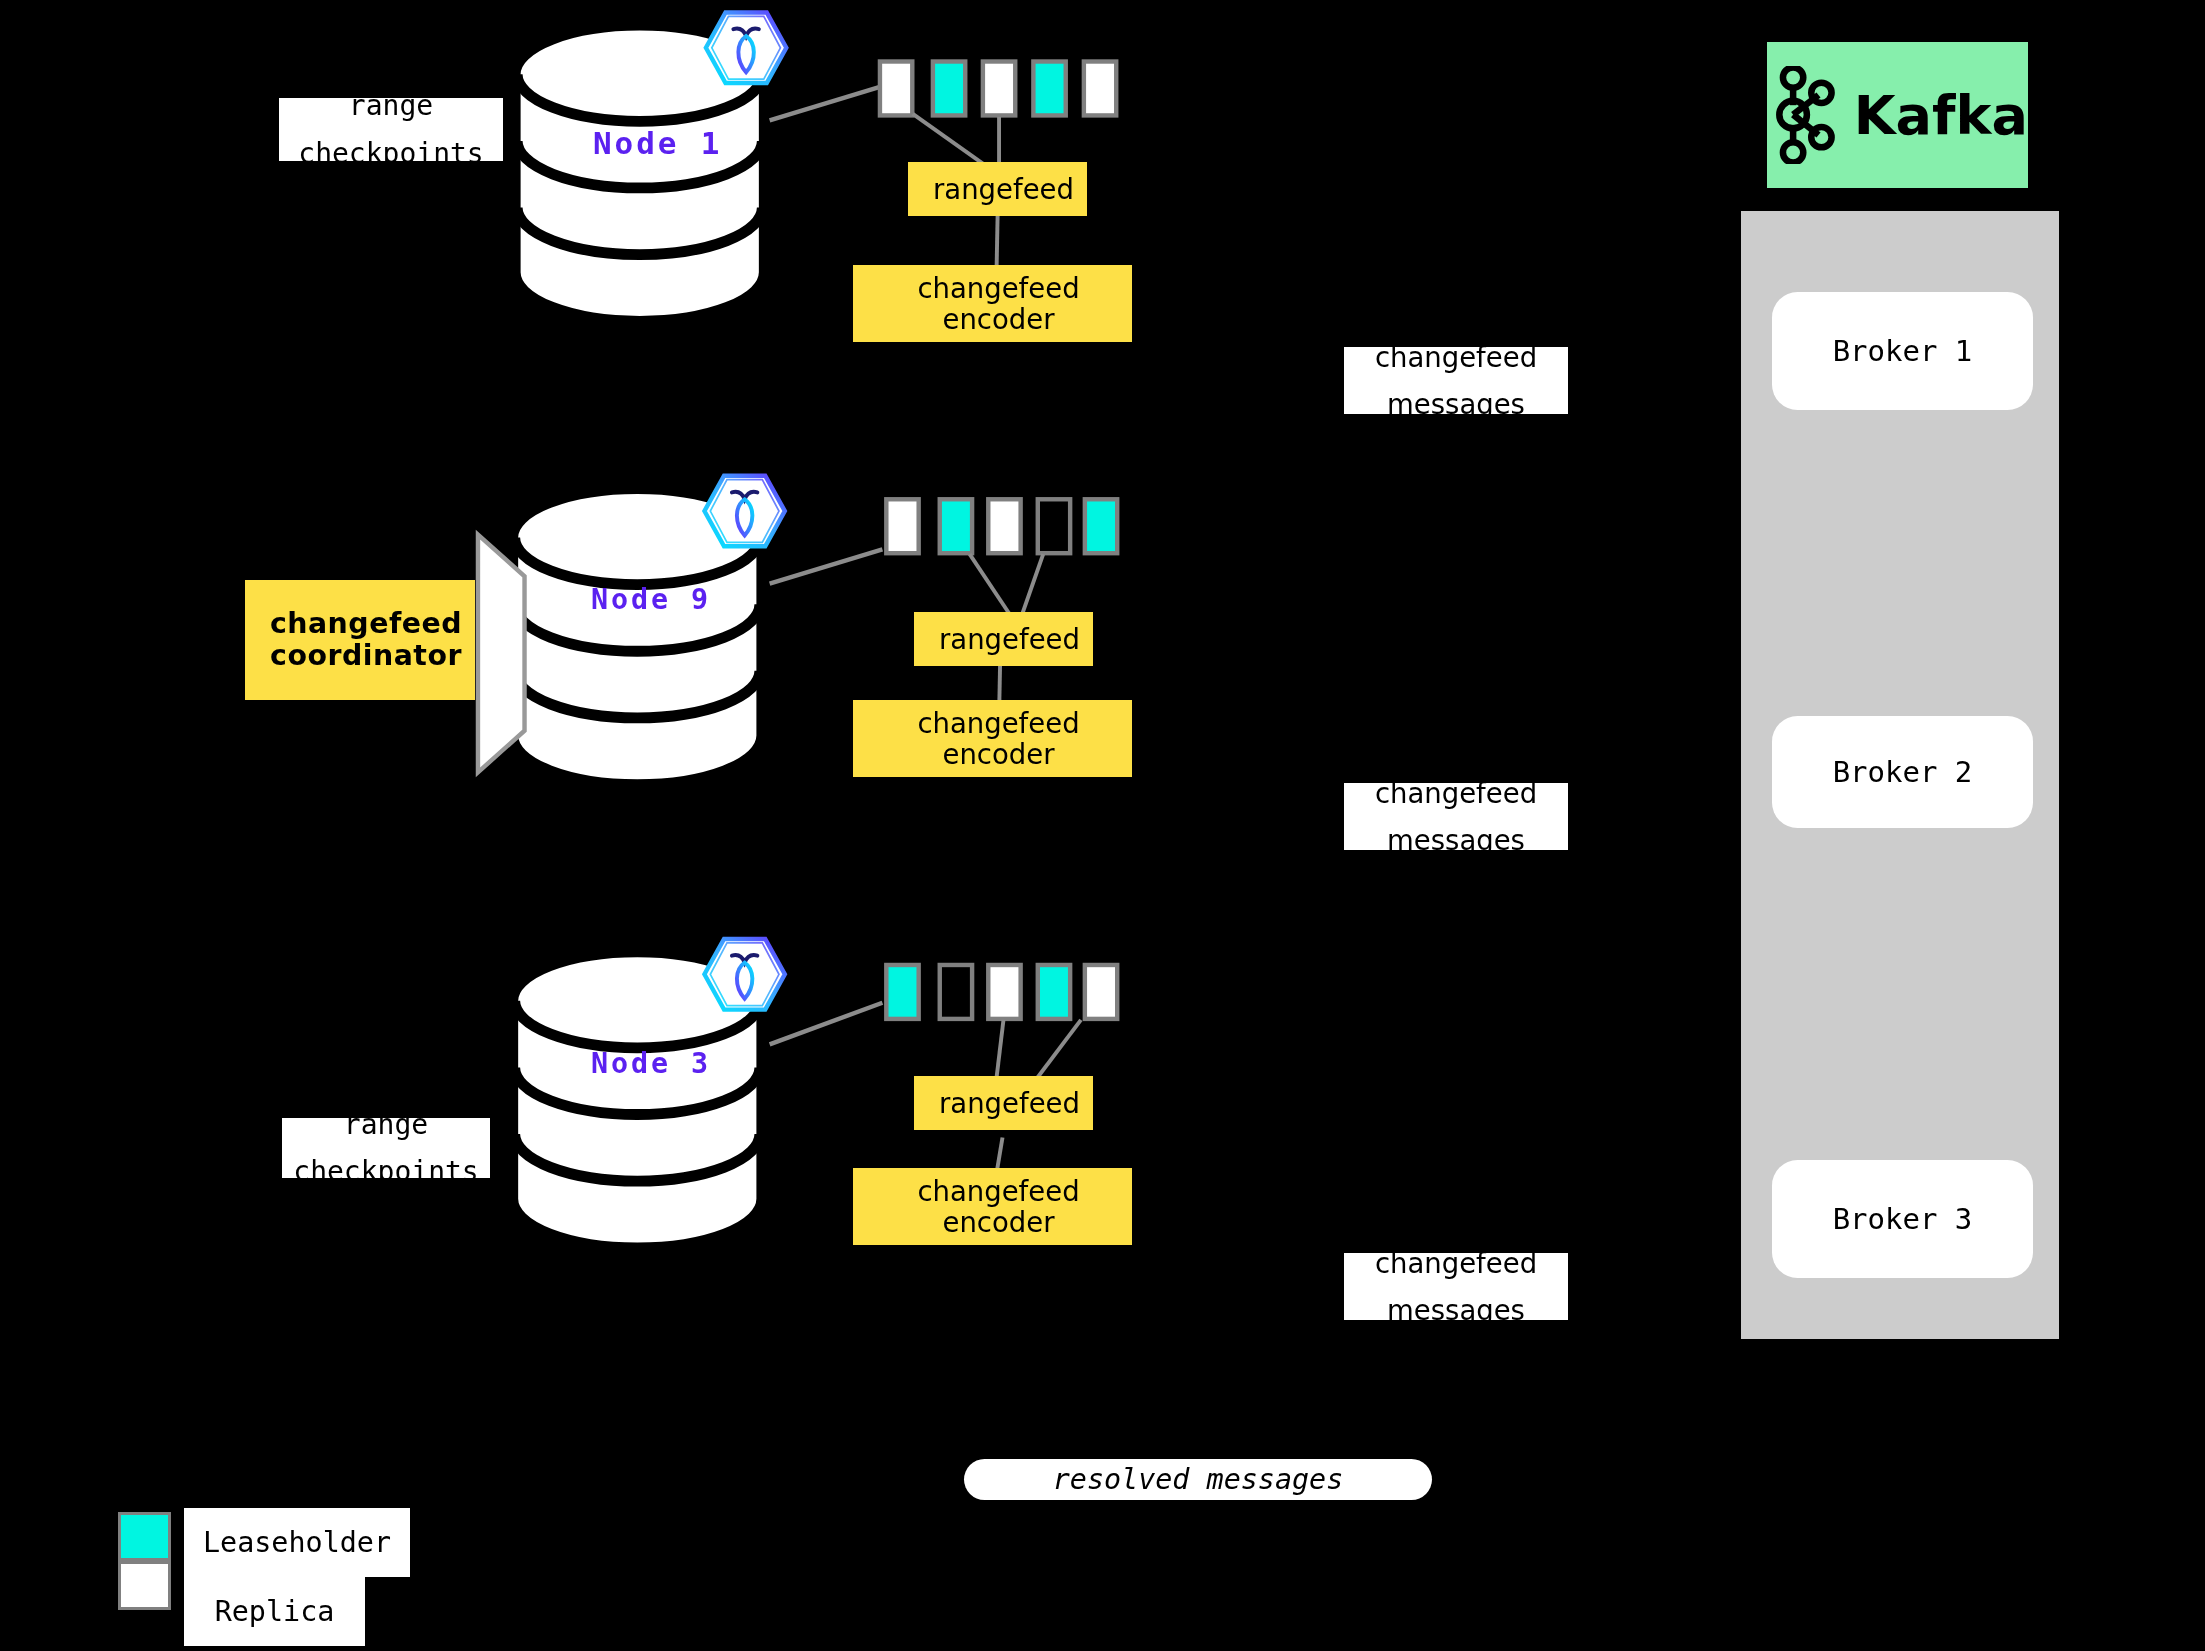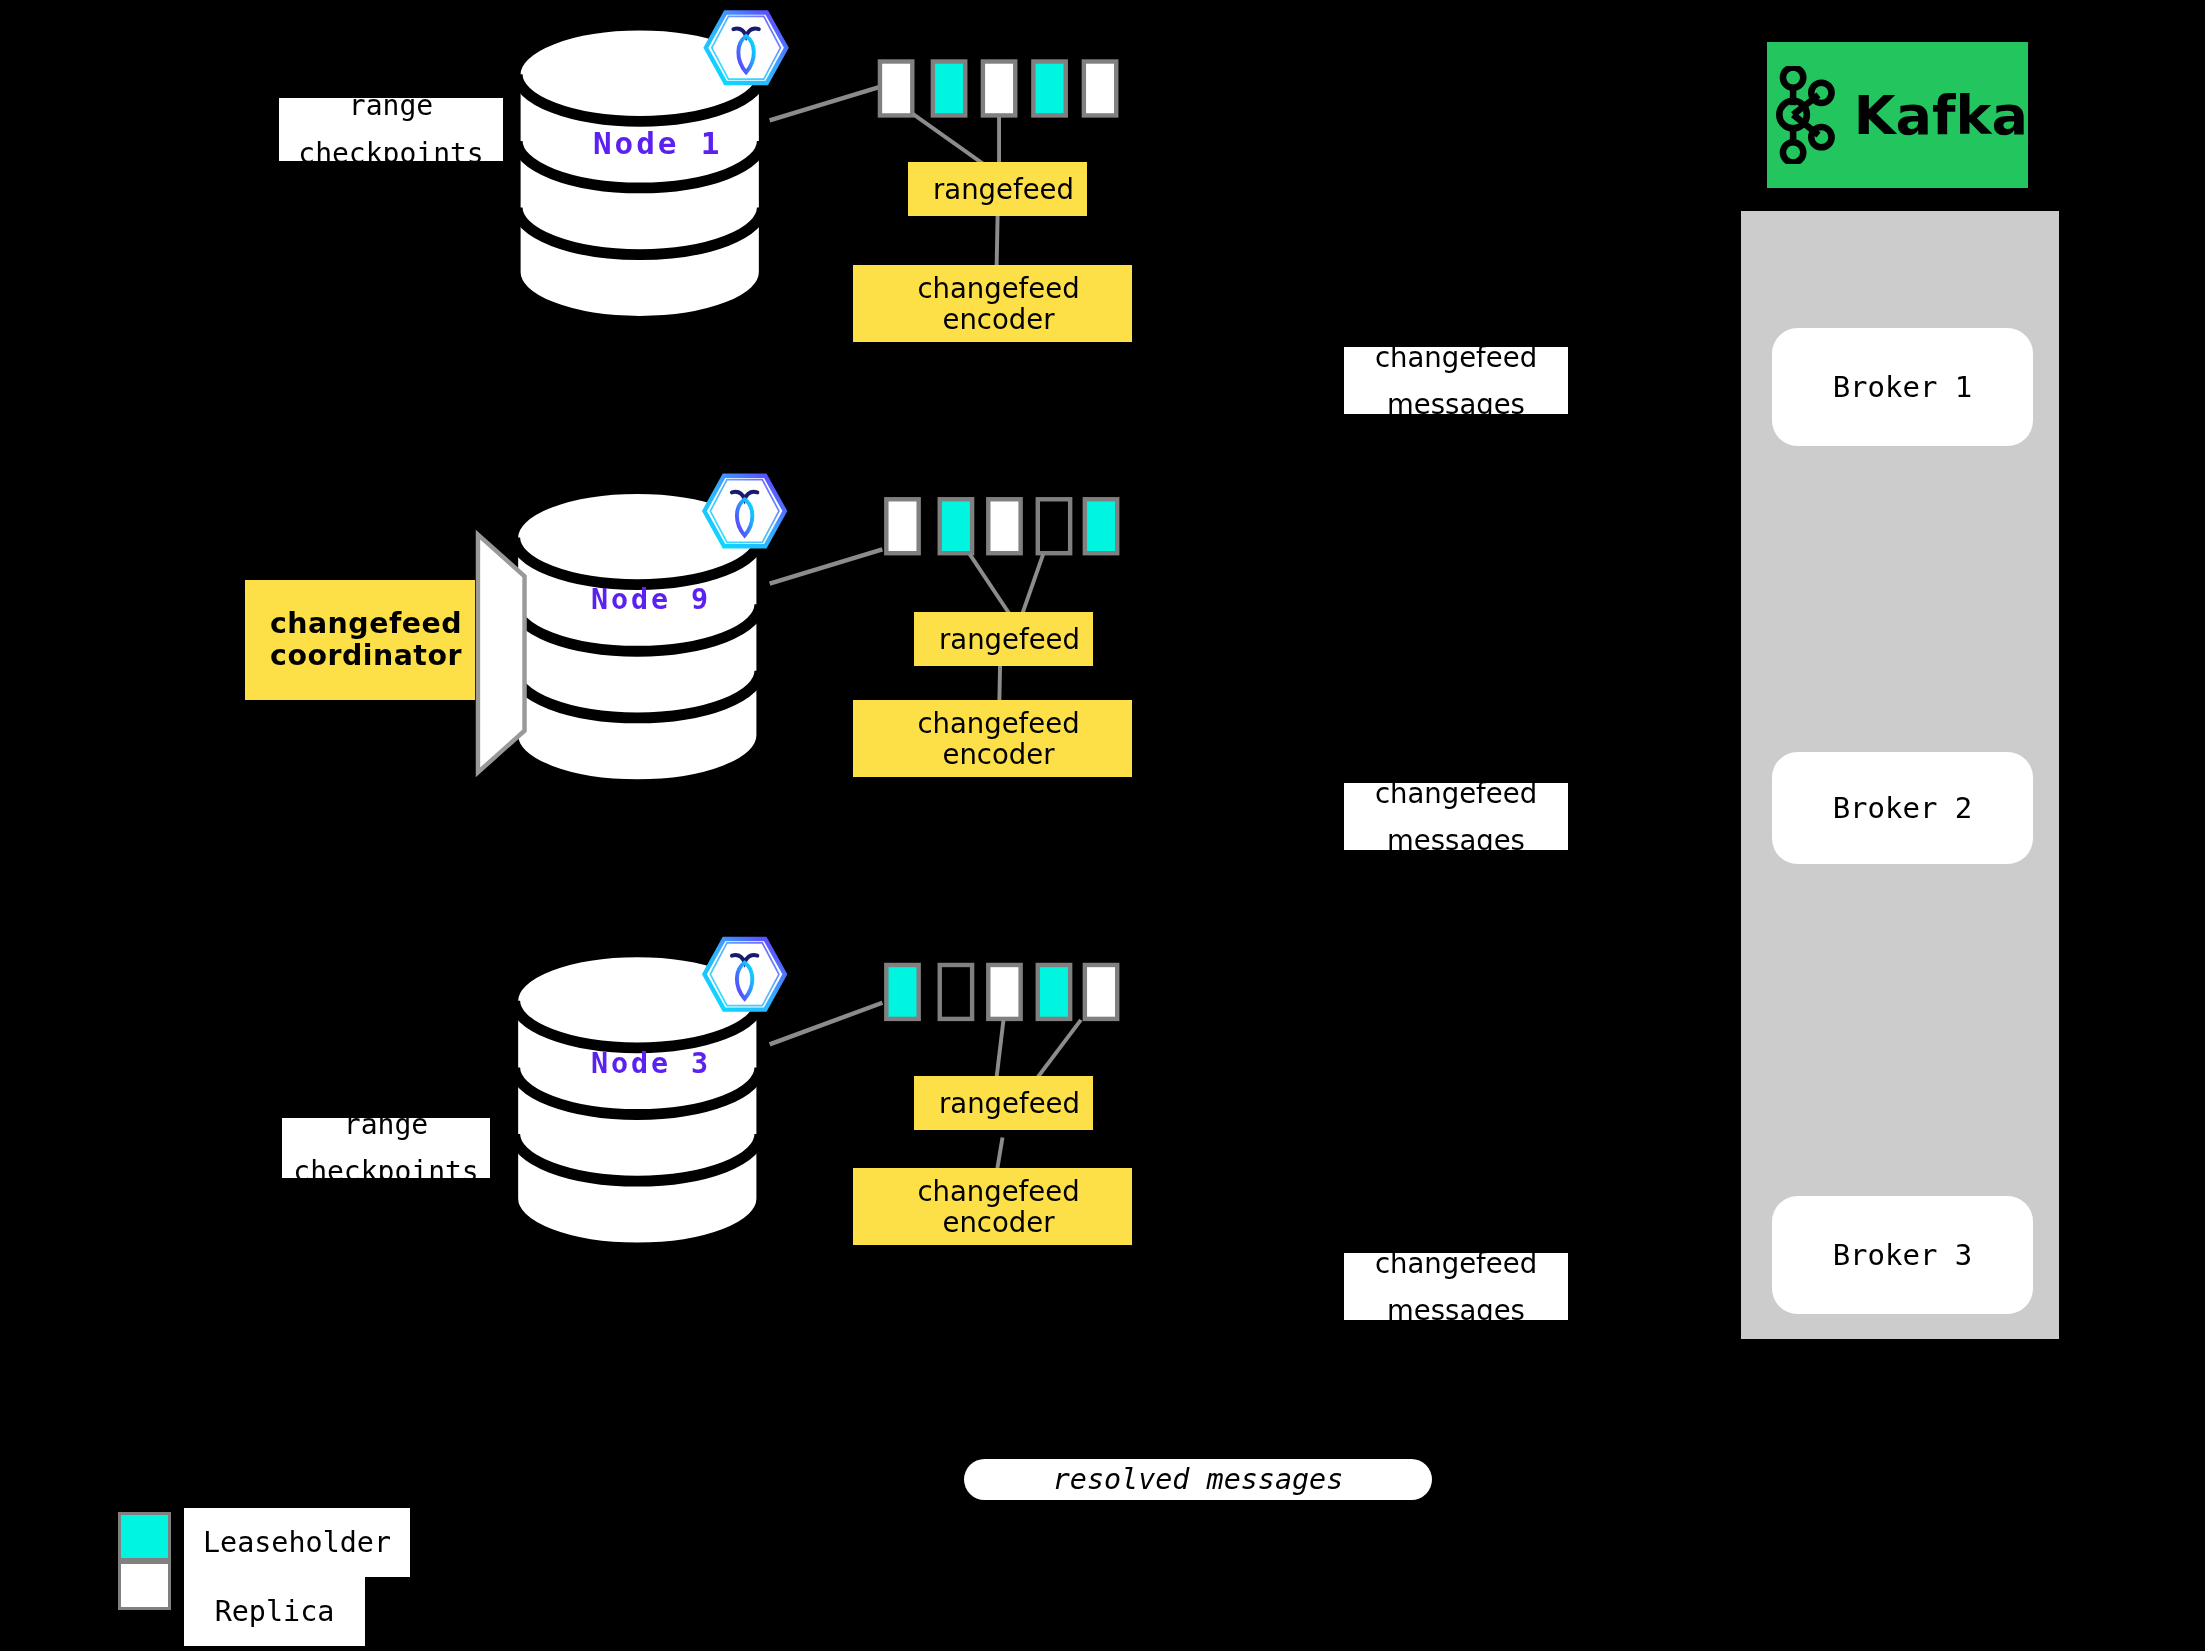--- a/index.html
+++ b/index.html
@@ -7,26 +7,26 @@
   #stage{position:relative;width:2205px;height:1652px;background:#000000;}
   svg.layer{position:absolute;left:0;top:0;width:2205px;height:1652px;}
   .lbl{position:absolute;display:flex;align-items:center;justify-content:center;
        text-align:center;line-height:1.12;box-sizing:border-box;overflow:hidden;}
   .wbox{background:#ffffff;color:#000000;font-family:"DejaVu Sans Mono",monospace;gap:16px;}
   .gbox{background:#fde047;color:#000000;font-family:"DejaVu Sans",sans-serif;padding-left:12px;}
   .nodelabel{position:absolute;color:#5b21f0;font-weight:bold;
              font-family:"DejaVu Sans Mono",monospace;white-space:pre;}
   .brokerbox{position:absolute;background:#ffffff;color:#000000;border-radius:25.5px;
              display:flex;align-items:center;justify-content:center;
-             font-family:"DejaVu Sans Mono",monospace;margin-top:36px;}
+             font-family:"DejaVu Sans Mono",monospace;}
   .pill{position:absolute;background:#ffffff;color:#000000;border-radius:29px;
         display:flex;align-items:center;justify-content:center;
         font-family:"DejaVu Sans Mono",monospace;white-space:pre;}
   .panel{position:absolute;background:#cccccc;}
-  .kafkacard{position:absolute;background:#22c55e;display:flex;align-items:center;
+  .kafkacard{position:absolute;background:#86efac;display:flex;align-items:center;
              justify-content:center;gap:12.7px;}
   .kafkaword{color:#000000;font-family:"DejaVu Sans",sans-serif;font-weight:bold;}
   .swatch{position:absolute;box-sizing:border-box;border:3.4px solid #808080;}
 </style>
 </head>
 <body>
 
 <div id="stage">
 
   <svg class="layer" viewBox="0 0 4498 3369" xmlns="http://www.w3.org/2000/svg">

